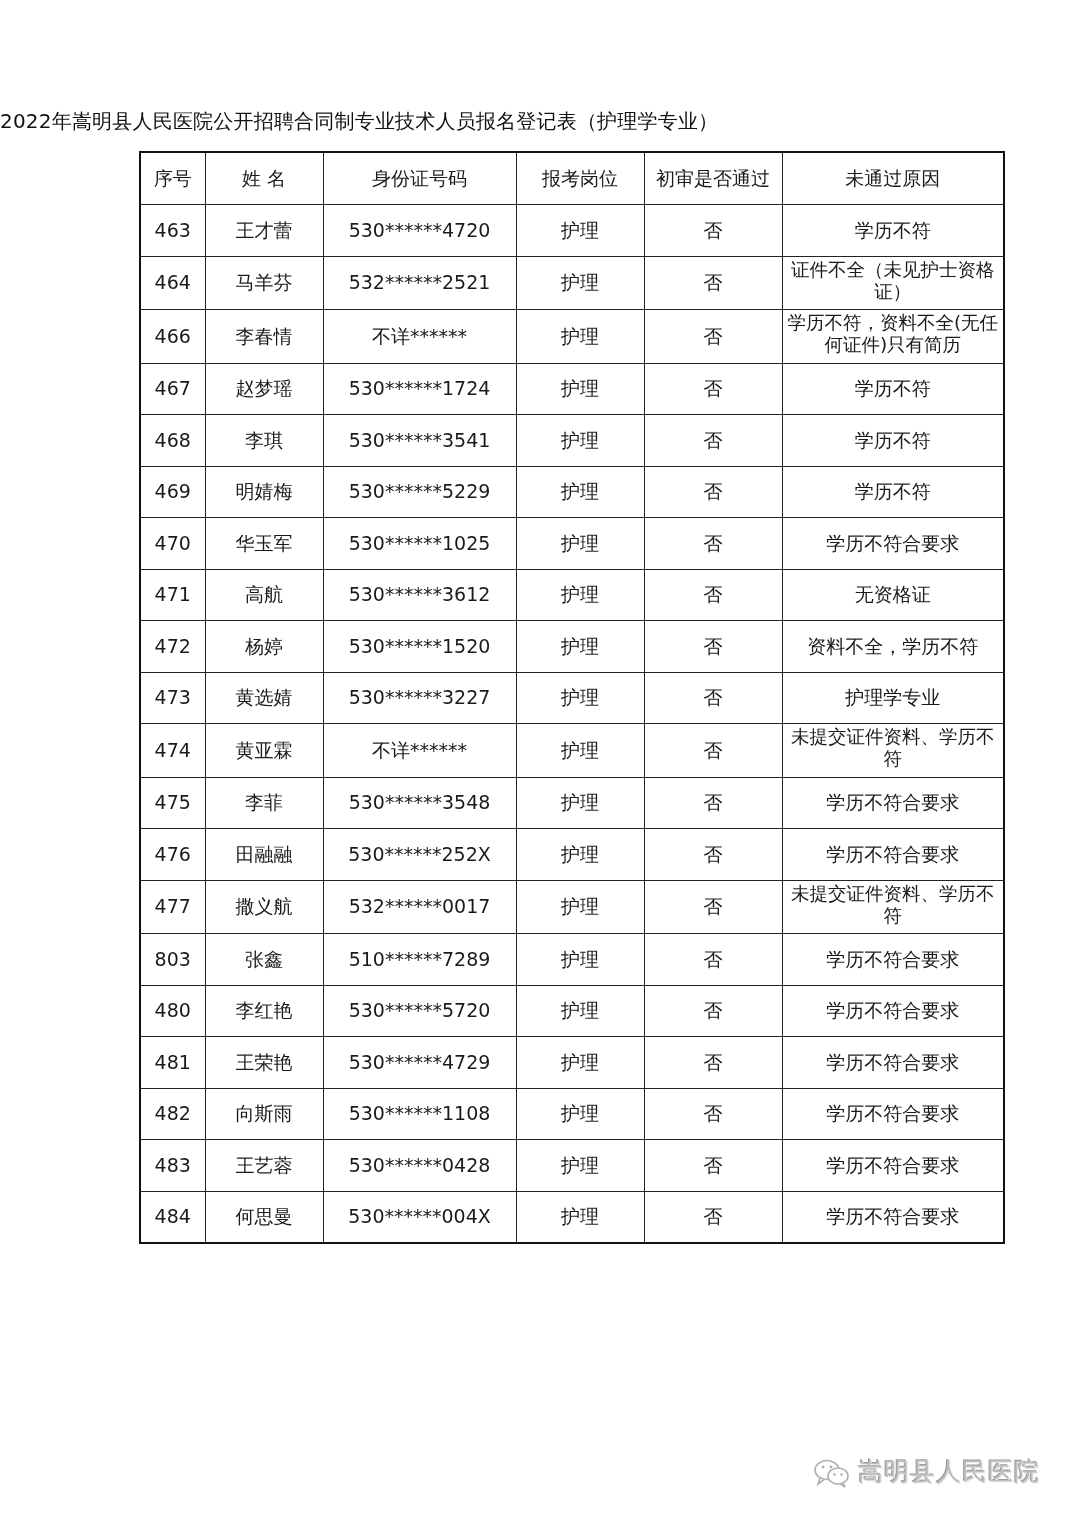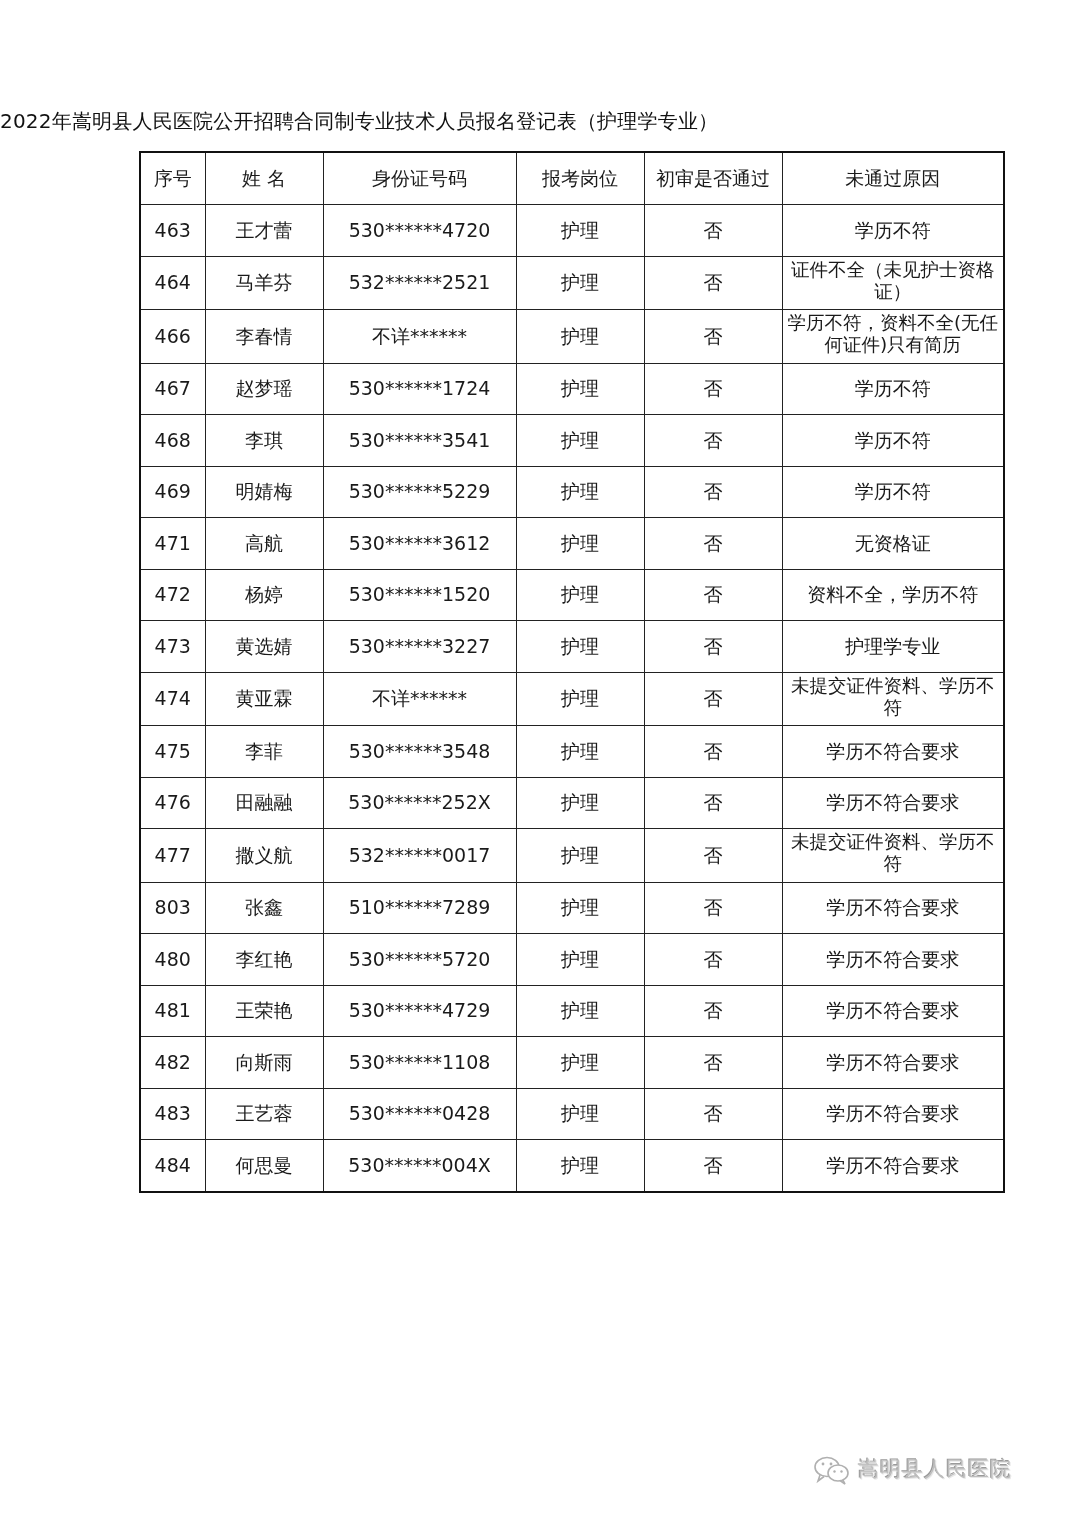--- a/index.html
+++ b/index.html
@@ -58,24 +58,24 @@
       line-height: 22px;
       font-size: 18.5px;
       padding-top: 2px;
       vertical-align: top;
     }
     .watermark {
       position: absolute;
       left: 812px;
       top: 1455px;
       display: flex;
-      align-items: flex-start;
+      align-items: flex-end;
       gap: 6px;
       color: #bdbdbd;
-      font-size: 21px;
+      font-size: 25px;
       text-shadow: 1px 1px 0 #e8e8e8, -1px -1px 0 #9a9a9a;
       letter-spacing: 1px;
     }
     .wechat-icon {
       width: 40px;
       height: 30px;
       position: relative;
     }
   </style>
 </head>
@@ -145,20 +145,28 @@
       </tr>
       <tr>
         <td>469</td>
         <td>明婧梅</td>
         <td>530******5229</td>
         <td>护理</td>
         <td>否</td>
         <td class="reason">学历不符</td>
       </tr>
       <tr>
+        <td>470</td>
+        <td>华玉军</td>
+        <td>530******1025</td>
+        <td>护理</td>
+        <td>否</td>
+        <td class="reason">学历不符合要求</td>
+      </tr>
+      <tr>
         <td>471</td>
         <td>高航</td>
         <td>530******3612</td>
         <td>护理</td>
         <td>否</td>
         <td class="reason">无资格证</td>
       </tr>
       <tr>
         <td>472</td>
         <td>杨婷</td>

